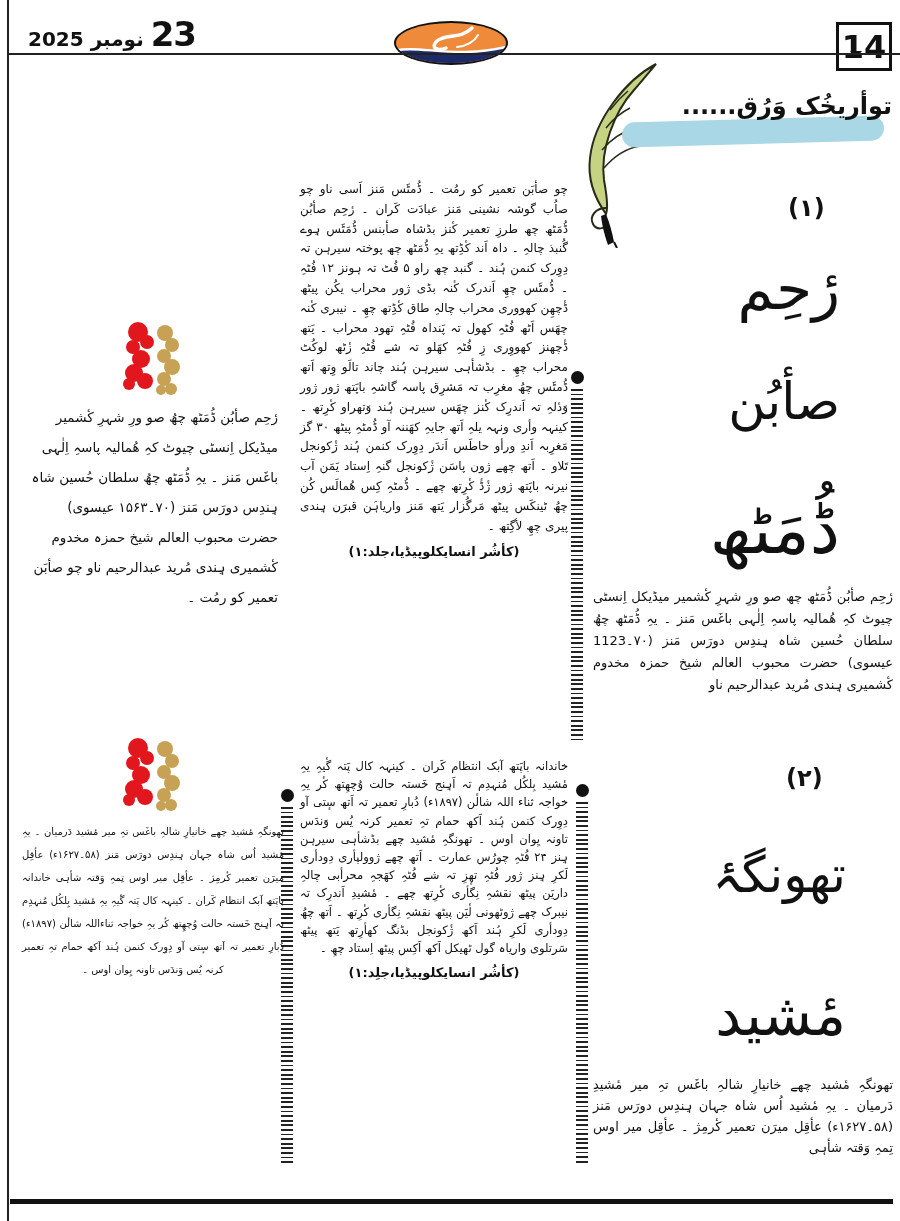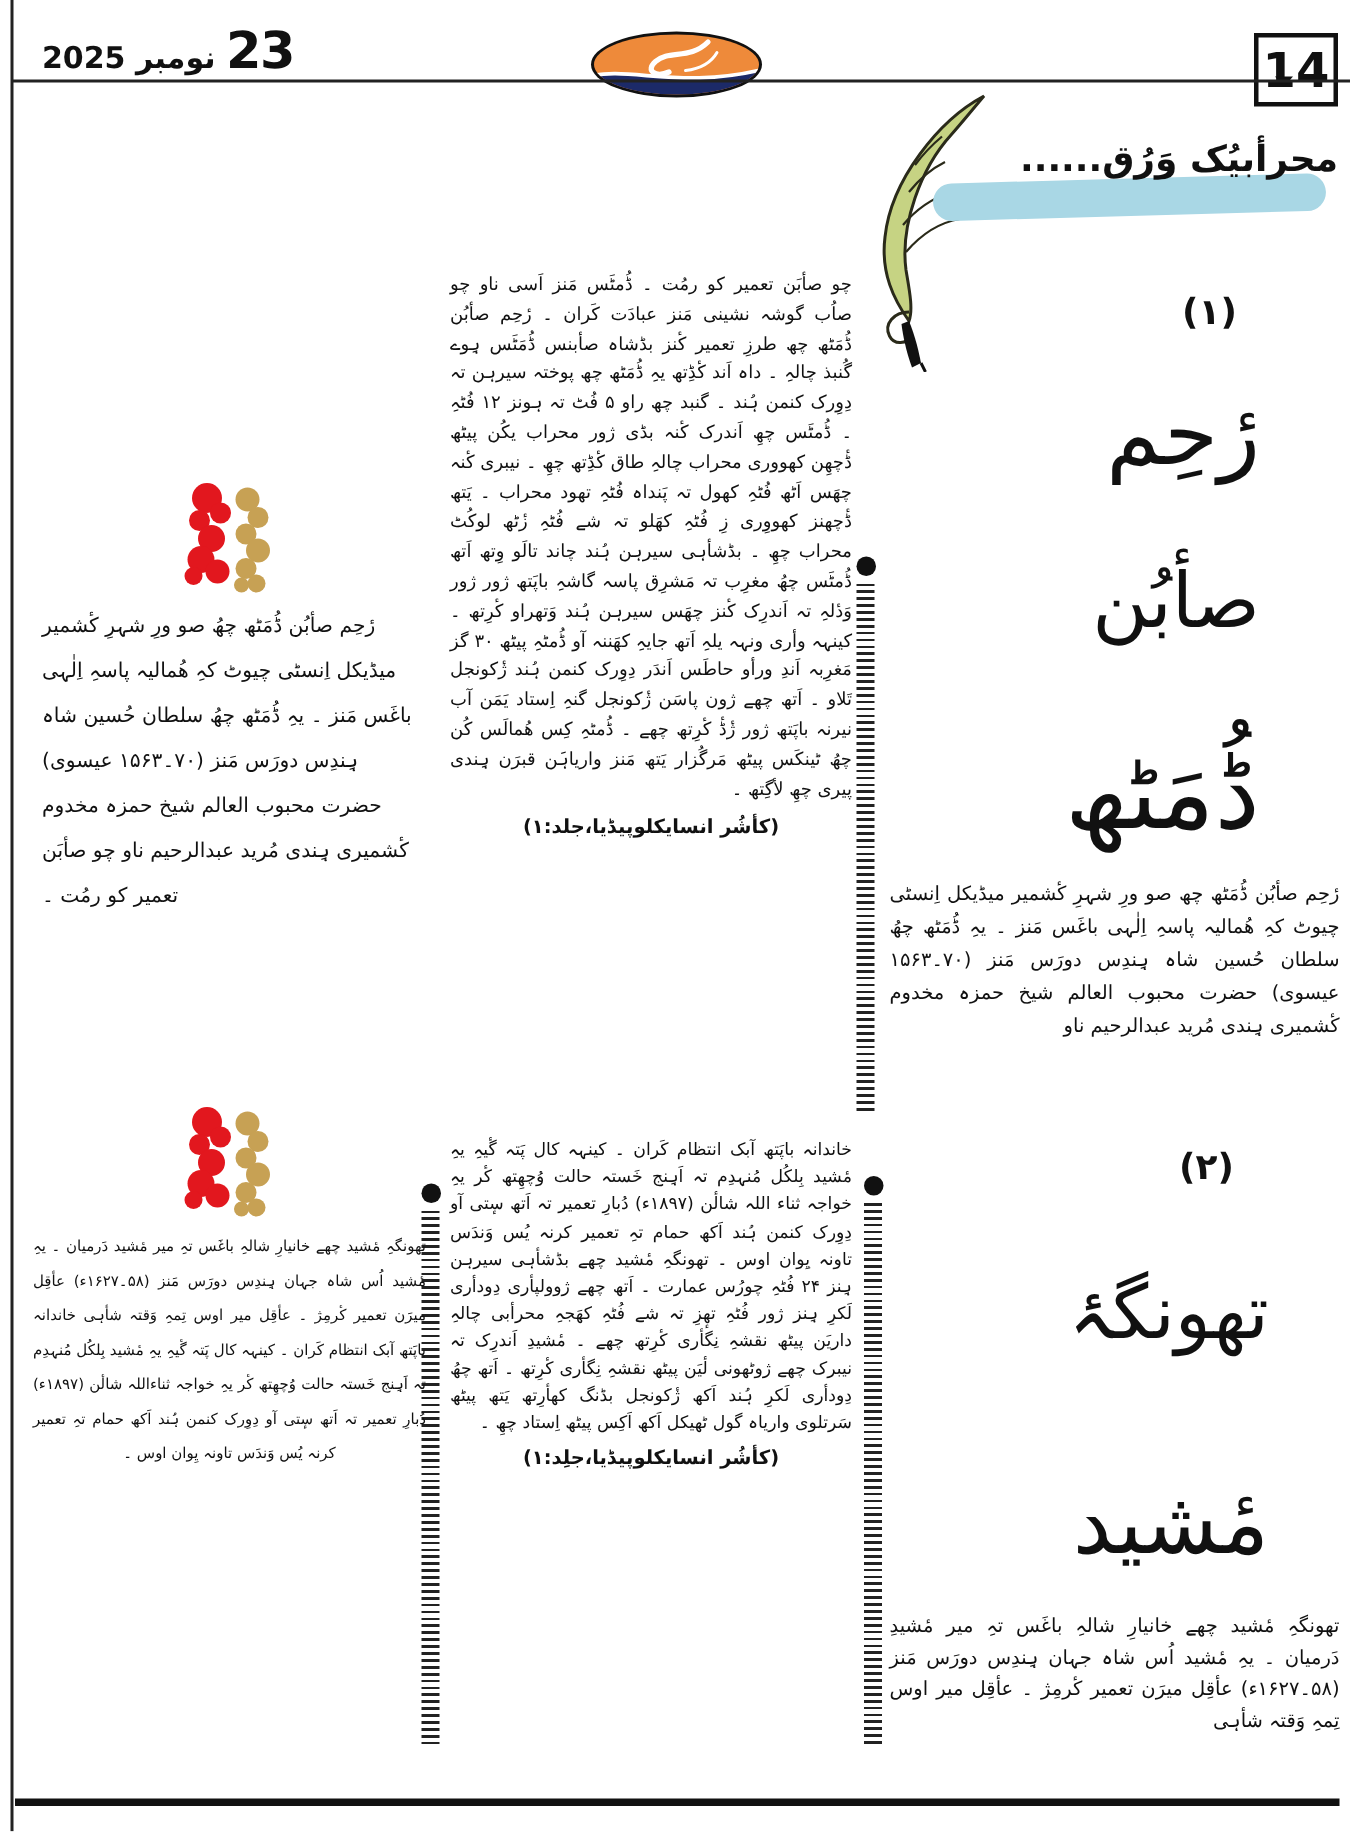--- a/index.html
+++ b/index.html
@@ -57,21 +57,21 @@
   .divider .dashes{width:12px;background:repeating-linear-gradient(to bottom,#222 0 1.8px,transparent 1.8px 4.6px);}
   .divA{left:571px;top:371px;} .divA .dashes{height:352px;}
   .divB{left:576px;top:784px;} .divB .dashes{height:362px;}
   .divC{left:281px;top:789px;} .divC .dashes{height:357px;}
 
   
   .ornament{position:absolute;width:78px;height:82px;}
   .orn1{left:114px;top:320px;}
   .orn2{left:114px;top:736px;}
   .note{position:absolute;direction:rtl;}
-  .note1{left:28px;top:402px;width:250px;font-size:13.5px;line-height:30px;text-align:left;}
+  .note1{left:28px;top:402px;width:250px;font-size:13.5px;line-height:30px;text-align:right;}
   .note2{left:22px;top:820px;width:262px;font-size:10px;line-height:23px;text-align:justify;text-align-last:center;}
 </style>
 </head>
 <body>
 
 <div class="page">
 
   <div class="left-border"></div>
 
   <div class="date">
@@ -109,28 +109,28 @@
       <path d="M100,6 C70,22 38,62 34,100 C31,124 40,142 50,156 C53,148 50,134 48,122 C44,92 58,54 78,32 C86,23 94,13 100,6 Z" fill="var(--quill_green,#c6d383)" stroke="#2a2a1a" stroke-width="2"></path>
       <path d="M48,110 C60,96 72,90 84,88 M46,92 C56,80 66,74 78,70 M50,70 C58,60 66,54 74,50 M54,52 C60,44 66,38 72,33" stroke="#2a2a1a" stroke-width="1.5" fill="none"></path>
       <path d="M50,150 C40,150 33,158 37,166 C40,172 49,172 51,165" stroke="#2a2a1a" stroke-width="2" fill="none"></path>
       <path d="M50,156 C54,166 56,174 58,184 L52,187 C48,176 46,166 45,158 Z" fill="#111"></path>
       <path d="M58,184 L61,190" stroke="#111" stroke-width="2"></path>
     </svg>
   </div>
 
   <div class="hl-bar"></div>
   <div class="feature-title" dir="rtl">
-    <span>محرأبیُک وَرُق</span><span class="dots">......</span>
+    <span>توأریخُک وَرُق</span><span class="dots">......</span>
   </div>
 
   <div class="sec-num one">(۱)</div>
   <div class="headline-word h1a">رٔحِم</div>
   <div class="headline-word h1b">صأبُن</div>
   <div class="headline-word h1c">ڈُمَٹھ</div>
-  <div class="caption cap1">رٔحِم صأبُن ڈُمَٹھ چھ صو ورِ شہرِ کٔشمیر میڈیکل اِنسٹی چیوٹ کہِ ھُمالیہ پاسہِ اِلٰہی باغَس مَنز ۔ یہِ ڈُمَٹھ چھُ سلطان حُسین شاہ ہِندِس دورَس مَنز (۷۰۔۱۵۶۳ عیسوی) حضرت محبوب العالم شیخ حمزہ مخدوم کٔشمیری ہِندی مُرید عبدالرحیم ناو</div>
+  <div class="caption cap1">رٔحِم صأبُن ڈُمَٹھ چھ صو ورِ شہرِ کٔشمیر میڈیکل اِنسٹی چیوٹ کہِ ھُمالیہ پاسہِ اِلٰہی باغَس مَنز ۔ یہِ ڈُمَٹھ چھُ سلطان حُسین شاہ ہِندِس دورَس مَنز (۷۰۔1123 عیسوی) حضرت محبوب العالم شیخ حمزہ مخدوم کٔشمیری ہِندی مُرید عبدالرحیم ناو</div>
 
   <div class="sec-num two">(۲)</div>
   <div class="headline-word h2b">مٔشید</div>
   <div class="headline-word h2a">تھونگۂ</div>
   <div class="caption cap2">تھونگہِ مٔشید چھے خانیارِ شالہِ باغَس تہِ میر مٔشیدِ دَرمیان ۔ یہِ مٔشید اُس شاہ جہان ہِندِس دورَس مَنز (۵۸۔۱۶۲۷ء) عأقِل میرَن تعمیر کٔرمِژ ۔ عأقِل میر اوس تِمہِ وَقتہ شأہی</div>
 
   <div class="body-block body1">
     <p>چو صأبَن تعمیر کو رمُت ۔ ڈُمٹَس مَنز اَسی ناو چو صاُب گوشہ نشینی مَنز عبادَت کَران ۔ رٔحِم صأبُن ڈُمَٹھ چھ طرزِ تعمیر کٔنز بڈشاہ صأبنس ڈُمَٹَس ہِوے گُنبذ چالہِ ۔ داہ اَند کٔڈِتھ یہِ ڈُمَٹھ چھ پوختہ سیرہن تہ دِوِرک کنمن ہُند ۔ گنبد چھ راو ۵ فُٹ تہ ہونز ۱۲ فُٹہِ ۔ ڈُمٹَس چھِ اَندرک کٔنہ بڈی ژور محراب یکُن پیٹھ ڈٔچھِن کھووری محراب چالہِ طاق کٔڈِتھ چھِ ۔ نیبری کٔنہ چھَس اَٹھ فُٹہِ کھول تہ پَنداہ فُٹہِ تھود محراب ۔ یَتھ ڈٔچھنز کھووِری زِ فُٹہِ کھَلو تہ شے فُٹہِ زٔٹھ لوکُٹ محراب چھِ ۔ بڈشأہی سیرہن ہُند چاند تالَو وِتھ اَتھ ڈُمٹَس چھُ مغرِب تہ مَشرِق پاسہ گاشہِ باپَتھ ژور ژور وَدٔلہِ تہ اَندرِک کٔنز چھَس سیرہن ہُند وَتھراو کٔرِتھ ۔ کینہہ وأری ونہہ یلہِ اَتھ جایہِ کھَننہ آو ڈُمٹہِ پیٹھ ۳۰ گز مَغرِبہ اَندِ ورأو حاطَس اَندَر دِوِرک کنمن ہُند ژٔکونجل تَلاو ۔ اَتھ چھے ژون پاسَن ژٔکونجل گنہِ اِستاد یَمَن آب نیرنہ باپَتھ ژور ژٔڈٔ کٔرِتھ چھے ۔ ڈُمٹہِ کِس ھُمالَس کُن چھُ ٹینکَس پیٹھ مَرگُزار یَتھ مَنز واریاہَن قبرَن ہِندی پیری چھِ لأگِتھ ۔</p>
     <div class="cite">(کأشُر انسایکلوپیڈیا،جلد:۱)</div>
   </div>

